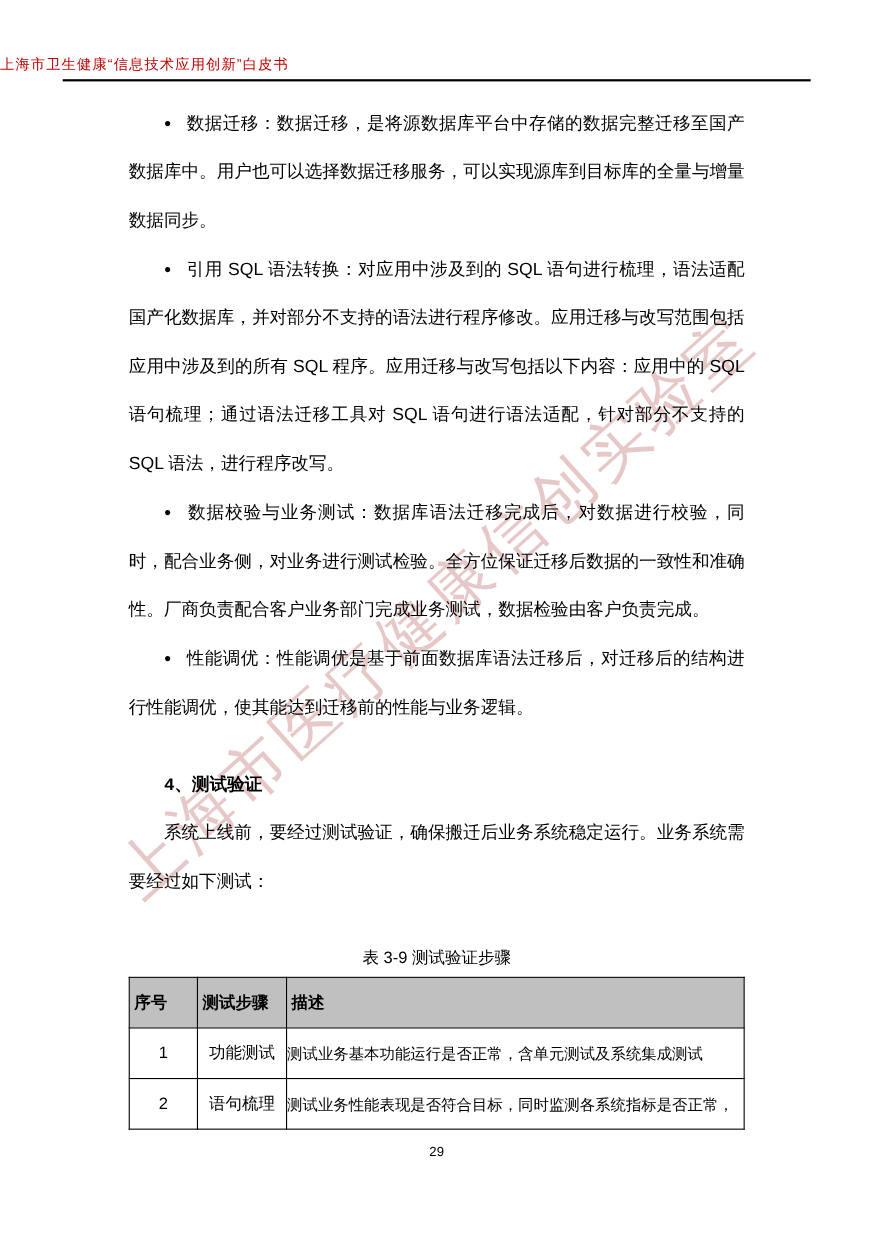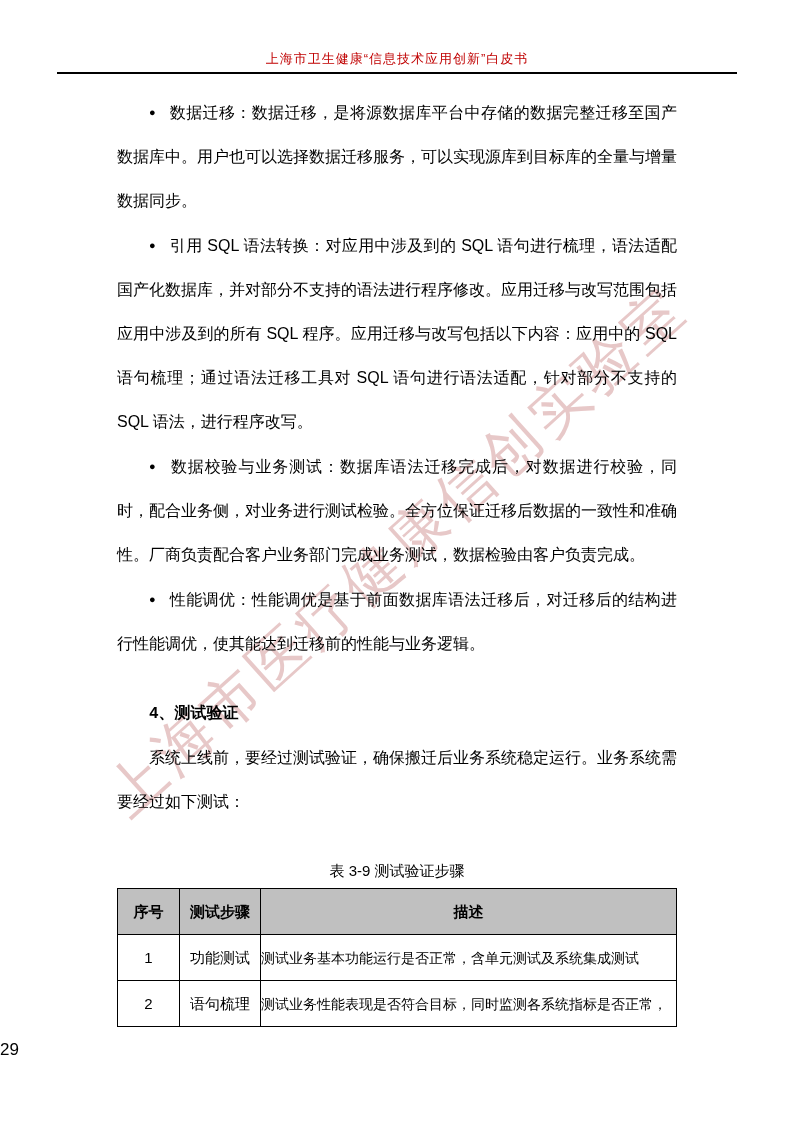--- a/index.html
+++ b/index.html
@@ -26,21 +26,21 @@
     color: rgba(198, 124, 124, 0.42);
     z-index: 0;
     pointer-events: none;
   }
   
   .header-title {
     position: absolute;
     top: 50px;
     left: 0;
     right: 0;
-    text-align: center;
+    text-align: left;
     font-size: 13px;
     line-height: 18px;
     color: #c00000;
     z-index: 2;
     letter-spacing: 1px;
   }
   .header-rule {
     position: absolute;
     top: 72px;
     left: 57px;
@@ -87,40 +87,40 @@
   table.steps th, table.steps td {
     border: 1px solid #000;
     font-size: 15px;
     line-height: 20px;
     padding: 0 4px;
     overflow: hidden;
   }
   table.steps th {
     background: #c0c0c0;
     font-weight: bold;
-    text-align: center;
     height: 45px;
     margin-top: 43px;
   }
   table.steps td { height: 45px; text-align: center; }
   table.steps td.desc {
     text-align: left;
     font-size: 14px;
     padding-left: 0;
     padding-right: 6px;
   }
   col.c-no  { width: 62px; }
   col.c-step{ width: 81px; }
   
   .footer-page-number {
     position: absolute;
     top: 1040px;
     left: 0;
     right: 0;
-    font-size: 17px;
+    text-align: center;
+    font-size: 12px;
     z-index: 2;
   }
 </style>
 </head>
 <body>
 
 <div class="page">
 
   <div class="watermark">上海市医疗健康信创实验室</div>
 

